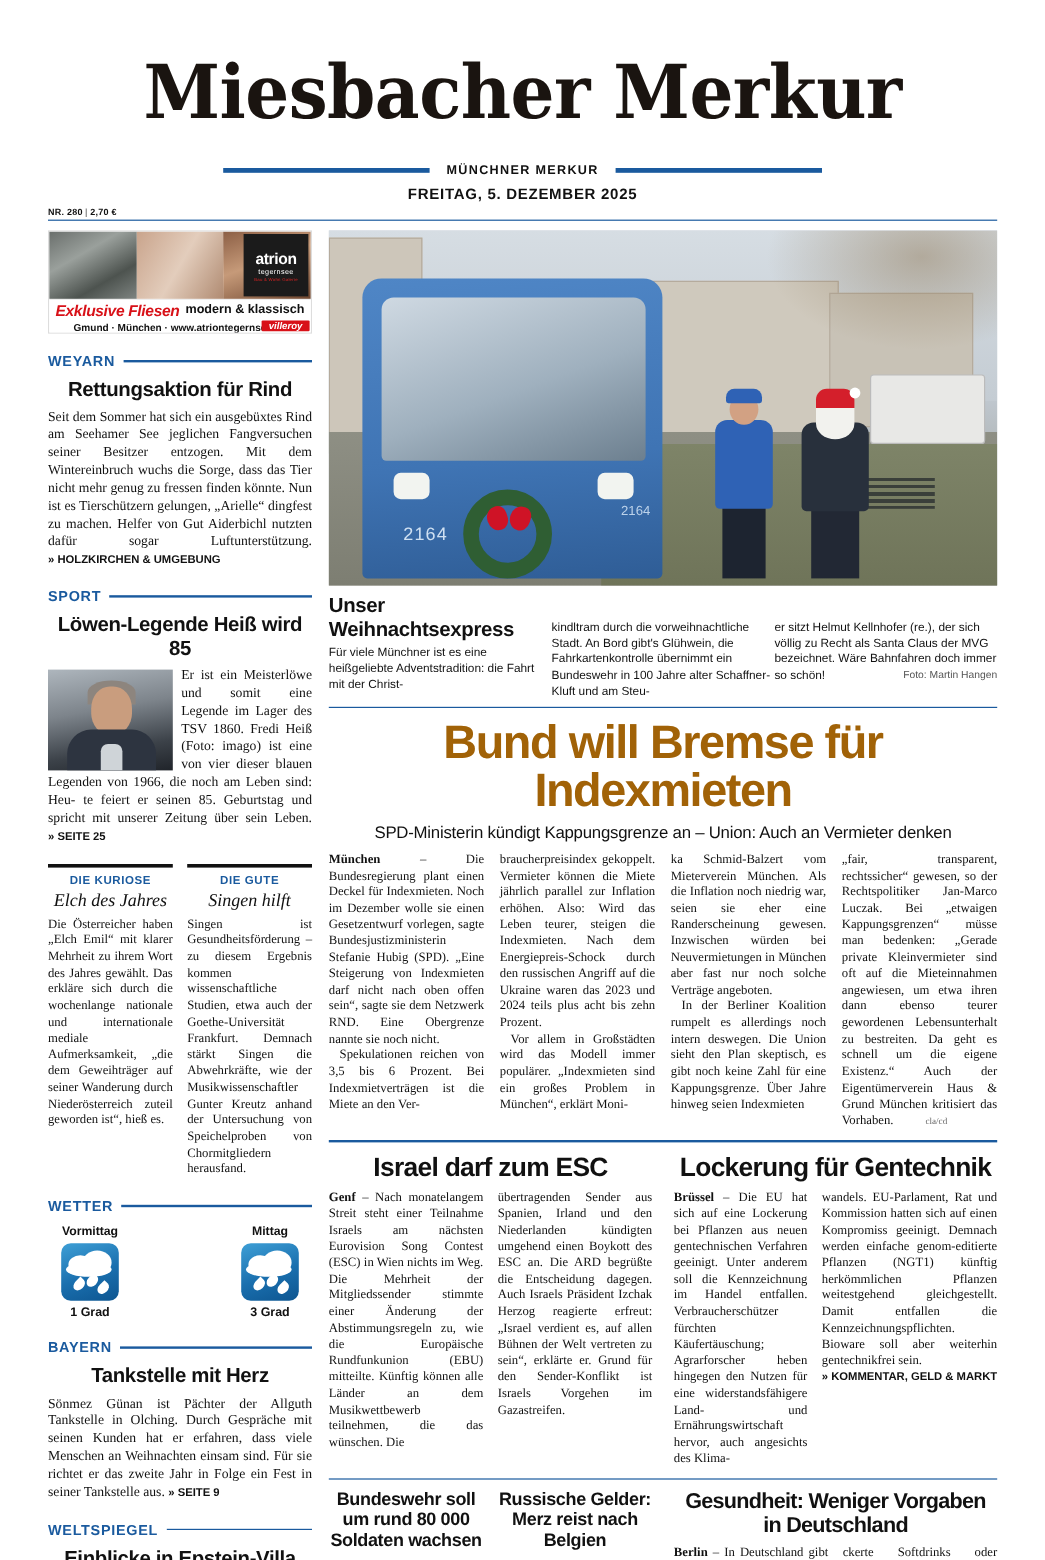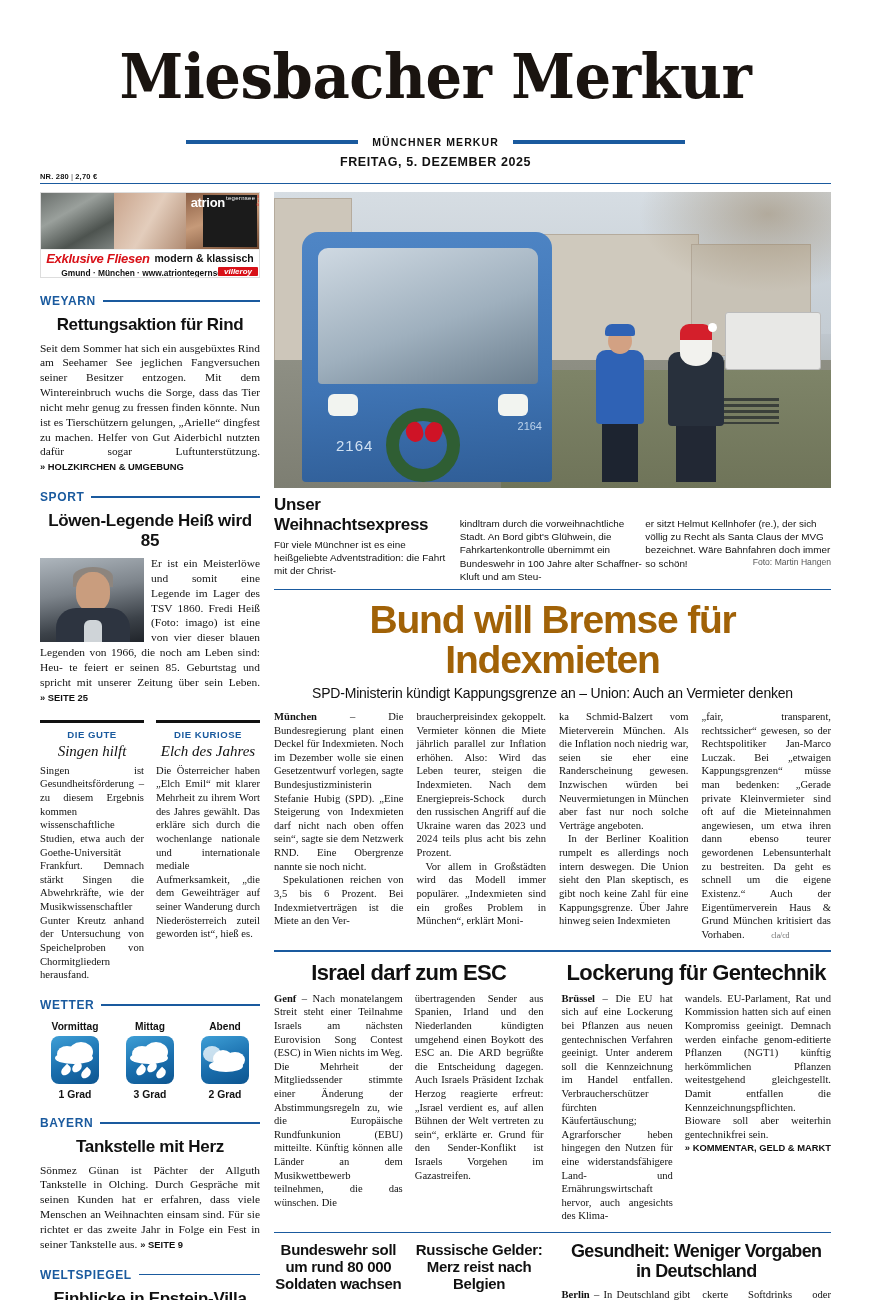--- a/index.html
+++ b/index.html
@@ -56,21 +56,21 @@
   .ad { width: 220px; height: 86px; position: relative; overflow: hidden;
         border: 1px solid #ddd; }
   .ad-photos { display: flex; height: 56px; }
   .ad-ph { flex: 1; }
   .ad-ph.a { background: linear-gradient(150deg,#6a6f6c,#9aa09c 35%,#4d534f 70%,#7e8481); }
   .ad-ph.b { background: linear-gradient(120deg,#c9a48c,#e3cdbc 50%,#b08b72); }
   .ad-ph.c { background: linear-gradient(160deg,#8c5f45,#c69a79 45%,#6e462f); }
   .ad-logo {
     position: absolute; right: 2px; top: 2px; width: 54px; height: 52px;
     background: #1b1b1b; color: #fff; text-align: center;
-    display: flex; flex-direction: row; justify-content: center; gap: 1px;
+    display: flex; flex-direction: column; justify-content: center; gap: 1px;
   }
   .ad-logo .l1 { font-family: "Liberation Sans", sans-serif; font-size: 13px; font-weight: 700; letter-spacing: -0.3px; }
   .ad-logo .l2 { font-family: "Liberation Sans", sans-serif; font-size: 6px; letter-spacing: 0.3px; }
   .ad-logo .l3 { font-family: "Liberation Sans", sans-serif; font-size: 3.6px; color: #d22; letter-spacing: 0.2px; }
   .ad-bar1 {
     height: 17px; background: #fff; display: flex; align-items: center;
     justify-content: center; gap: 5px; border-top: 1px solid #eee;
   }
   .ad-bar1 .red {
     font-family: "Liberation Sans", sans-serif; font-weight: 700; font-style: italic;
@@ -417,29 +417,29 @@
           </div>
           <span>Er ist ein Meisterlöwe und somit eine Legende im Lager des TSV 1860. Fredi Heiß (Foto: imago) ist eine von vier dieser blauen Legenden von 1966, die noch am Leben sind: Heu-</span>
           <span>te feiert er seinen 85. Geburtstag und spricht mit unserer Zeitung über sein Leben.</span>
           <span class="ref">SEITE 25</span>
         </div>
       </section>
 
       <div class="two-col">
         <div>
           <div class="tc-rule"></div>
+          <div class="tc-kicker">DIE KURIOSE</div>
+          <div class="tc-head">Elch des Jahres</div>
+          <div class="tc-body">Die Österreicher haben „Elch Emil“ mit klarer Mehrheit zu ihrem Wort des Jahres gewählt. Das erkläre sich durch die wochenlange nationale und internationale mediale Aufmerksamkeit, „die dem Geweihträger auf seiner Wanderung durch Niederösterreich zuteil geworden ist“, hieß es.</div>
+        </div>
+        <div>
+          <div class="tc-rule"></div>
           <div class="tc-kicker">DIE GUTE</div>
           <div class="tc-head">Singen hilft</div>
           <div class="tc-body">Singen ist Gesundheitsförderung – zu diesem Ergebnis kommen wissenschaftliche Studien, etwa auch der Goethe-Universität Frankfurt. Demnach stärkt Singen die Abwehrkräfte, wie der Musikwissenschaftler Gunter Kreutz anhand der Untersuchung von Speichelproben von Chormitgliedern herausfand.</div>
-        </div>
-        <div>
-          <div class="tc-rule"></div>
-          <div class="tc-kicker">DIE KURIOSE</div>
-          <div class="tc-head">Elch des Jahres</div>
-          <div class="tc-body">Die Österreicher haben „Elch Emil“ mit klarer Mehrheit zu ihrem Wort des Jahres gewählt. Das erkläre sich durch die wochenlange nationale und internationale mediale Aufmerksamkeit, „die dem Geweihträger auf seiner Wanderung durch Niederösterreich zuteil geworden ist“, hieß es.</div>
         </div>
       </div>
 
       <section>
         <div class="kicker-row">
           <span class="kicker">WETTER</span>
           <span class="kicker-line"></span>
         </div>
         <div class="weather-row">
           <div class="w-cell">
@@ -458,30 +458,20 @@
             <div class="w-label">Mittag</div>
             <div class="w-icon">
               <span class="cloud-b" style="left:6px;top:10px;width:20px;height:16px;"></span>
               <span class="cloud-b" style="left:18px;top:6px;width:24px;height:20px;"></span>
               <span class="cloud-b" style="left:4px;top:16px;width:38px;height:12px;"></span>
               <span class="drop" style="left:11px;top:29px;"></span>
               <span class="drop" style="left:22px;top:26px;"></span>
               <span class="drop" style="left:31px;top:32px;"></span>
             </div>
             <div class="w-temp">3 Grad</div>
-          </div>
-          <div class="w-cell">
-            <div class="w-label">Abend</div>
-            <div class="w-icon">
-              <span class="cloud-b" style="left:2px;top:10px;width:18px;height:16px;opacity:.75;"></span>
-              <span class="cloud-b" style="left:12px;top:14px;width:20px;height:18px;"></span>
-              <span class="cloud-b" style="left:24px;top:16px;width:20px;height:16px;"></span>
-              <span class="cloud-b" style="left:8px;top:24px;width:34px;height:12px;"></span>
-            </div>
-            <div class="w-temp">2 Grad</div>
           </div>
         </div>
       </section>
 
       <section>
         <div class="kicker-row">
           <span class="kicker">BAYERN</span>
           <span class="kicker-line"></span>
         </div>
         <h2 class="rail-head">Tankstelle mit Herz</h2>

